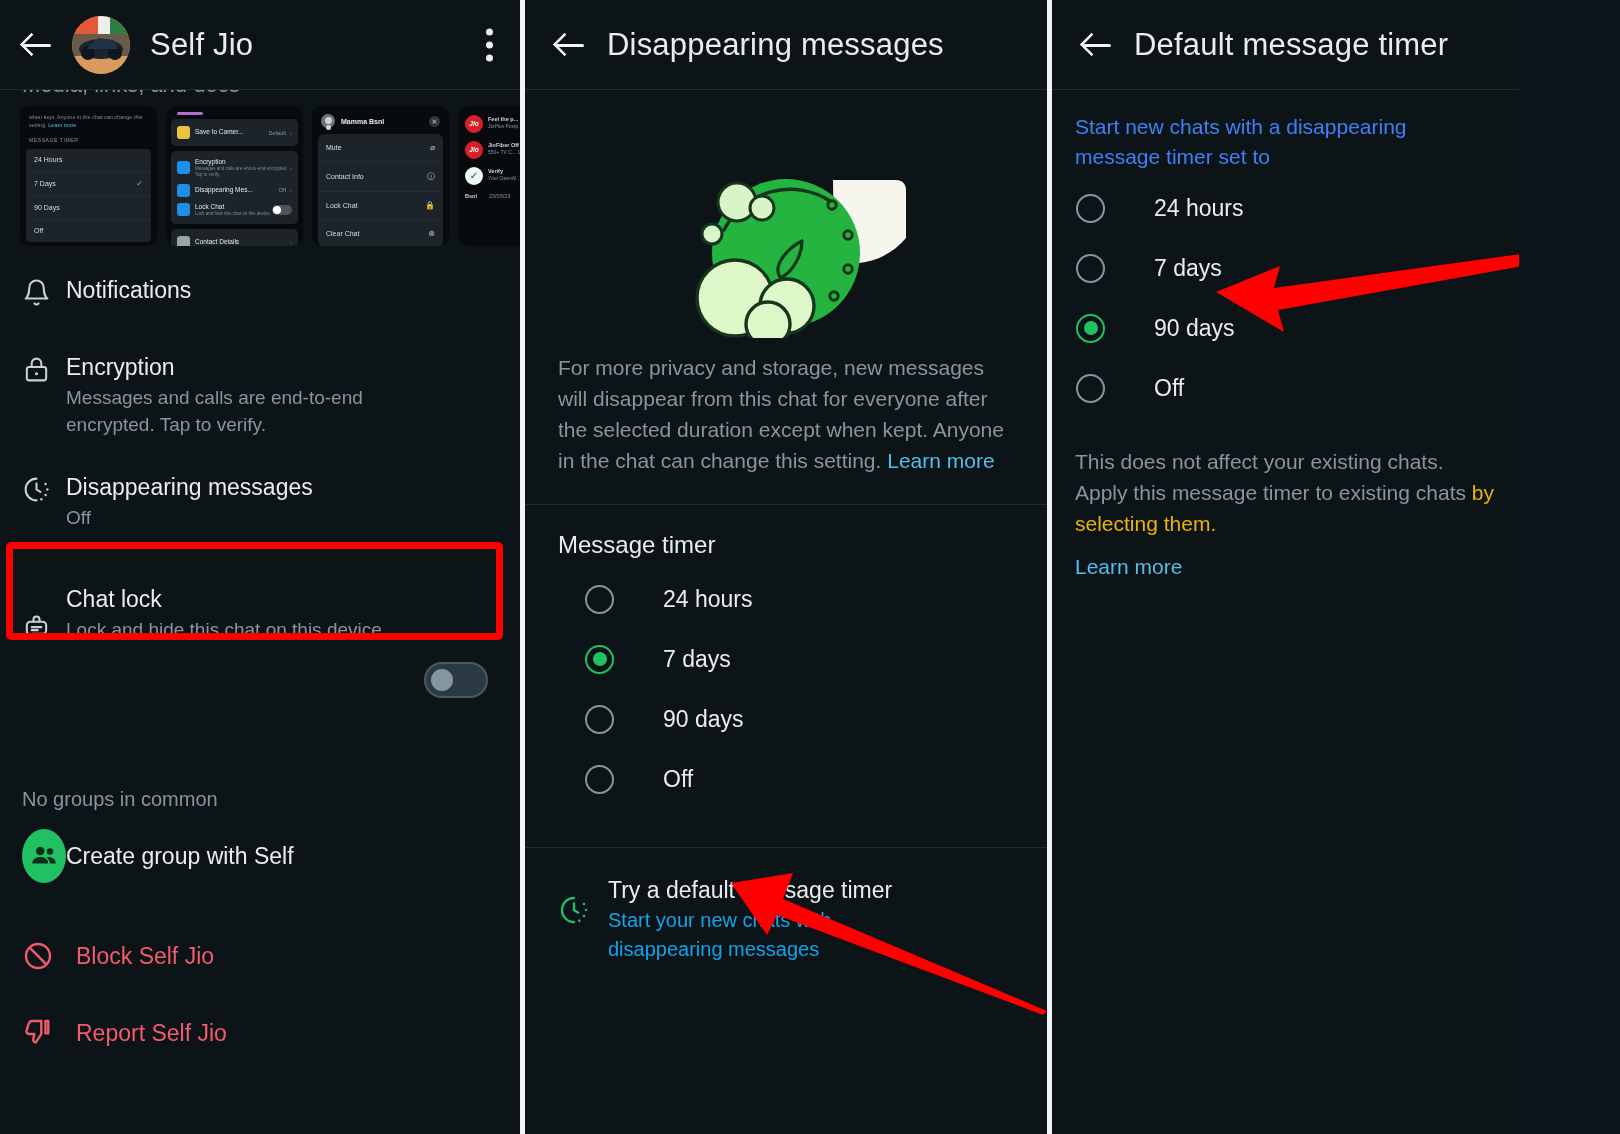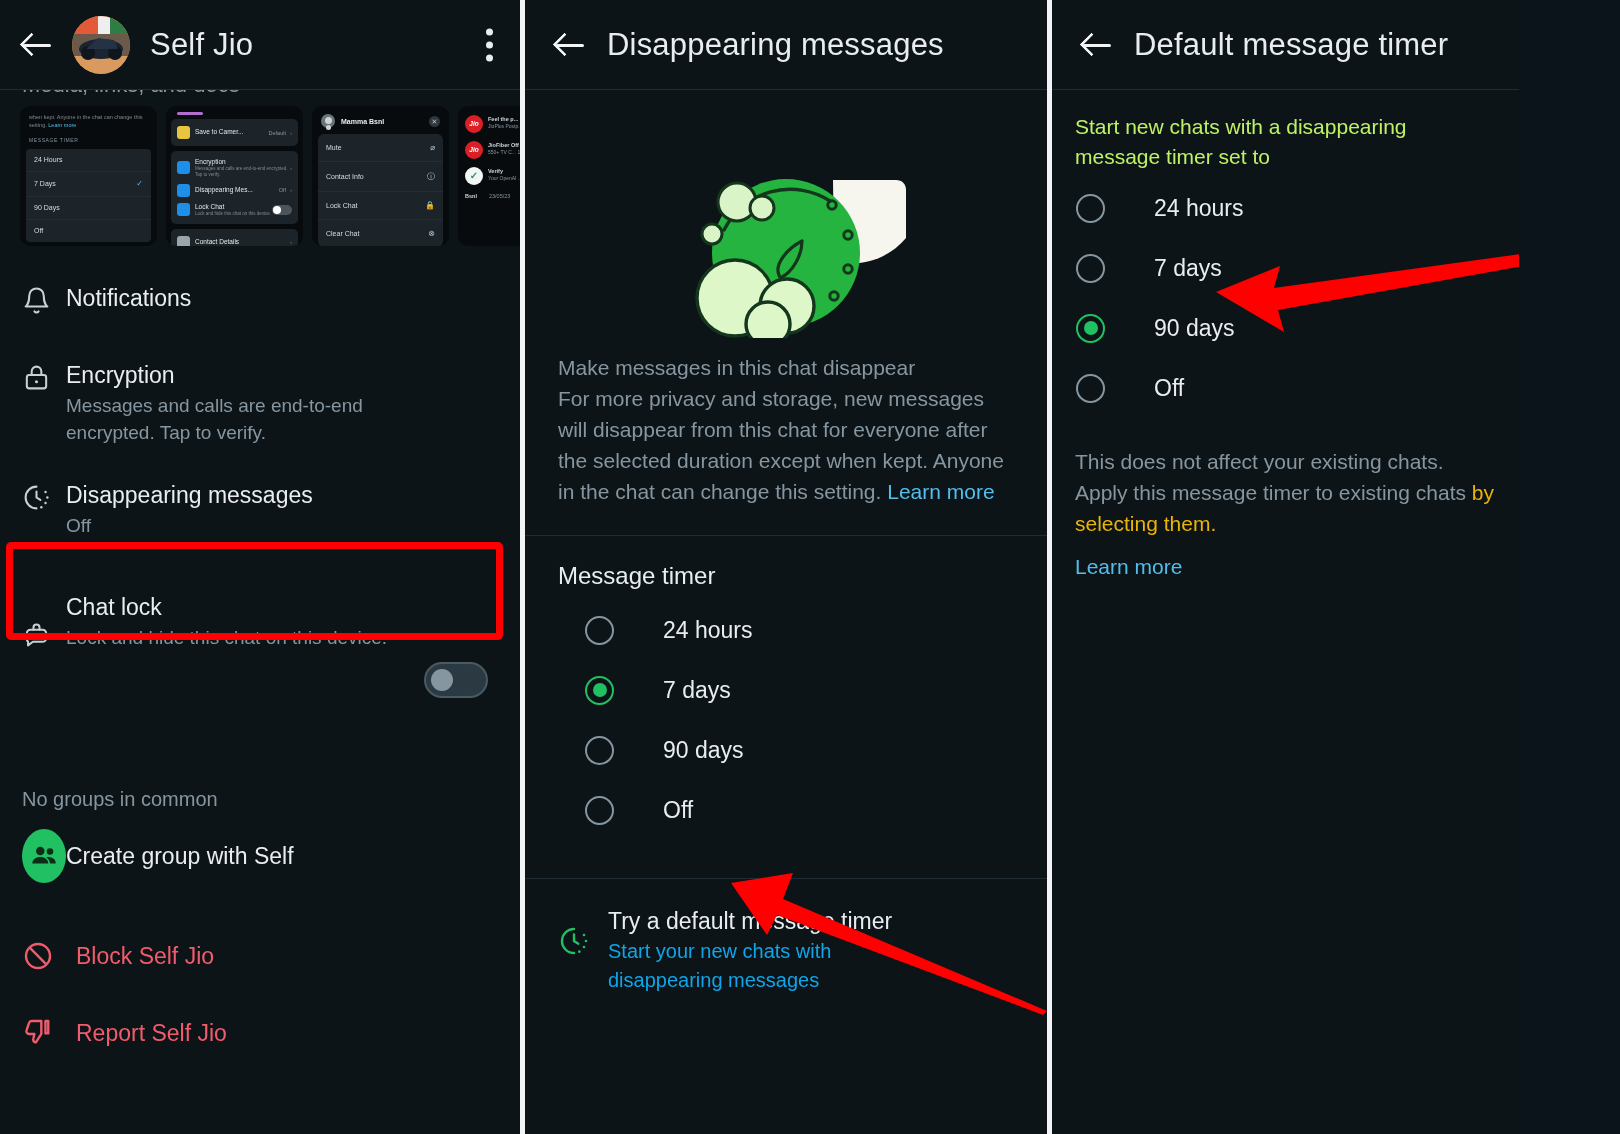--- a/index.html
+++ b/index.html
@@ -166,21 +166,21 @@
 
   .t4 { padding: 5px 0 0 4px; }
   .t4-row { display: flex; padding: 4px 3px; }
   .t4-logo { width: 18px; height: 18px; border-radius: 50%; background: #da1f26; color:#fff; font-size: 6.5px; font-weight: bold; font-style: italic; line-height:18px; text-align:center; flex:0 0 18px; margin-right: 5px;}
   .t4-logo.w { background: #f3f6f7; color: #1f9c4f; font-size: 10px; font-style: normal; }
   .t4-tt { font-size: 5.5px; color: #cfd7db; font-weight: bold; line-height: 1.5; }
   .t4-ss { font-size: 5px; color: #8696a0; line-height: 1.5; }
   .t4-ft { display:flex; font-size: 5.5px; color: #cfd7db; font-weight:bold; padding: 4px 3px 0 3px;}
   .t4-ft .d { margin-left: 12px; color: #8696a0; font-weight: normal; }
 
-  .list { position: absolute; top: 283px; left: 0; right: 0; }
+  .list { position: absolute; top: 275px; left: 0; right: 0; }
   .row {
     display: flex;
     padding: 0 22px;
     min-height: 56px;
     align-items: flex-start;
     cursor: pointer;
     position: relative;
   }
   .row-ic {
     width: 44px; flex: 0 0 44px;
@@ -276,21 +276,21 @@
     cursor: pointer;
   }
   .tryrow .ic { flex: 0 0 50px; padding-top: 20px; }
   .tryrow .tt { font-size: 23px; color: #e9edef; line-height: 32px; }
   .tryrow .ss { font-size: 20px; color: #0ea5e9; line-height: 29px; max-width: 330px; }
 
   
   .r-desc {
     padding: 22px 23px 6px 23px;
     font-size: 21px;
-    color: #bef264;
+    color: #3b82f6;
     line-height: 30px;
   }
   .r-radio-row {
     display: flex;
     align-items: center;
     padding: 0 0 0 24px;
     height: 60px;
     cursor: pointer;
   }
   .r-radio-label { font-size: 23px; margin-left: 49px; color: #e9edef; }
@@ -612,21 +612,20 @@
       <circle cx="211" cy="177" r="4.2" fill="none" stroke="#13361c" stroke-width="3"></circle>
       <circle cx="141" cy="64" r="19" fill="#d9f4c6" stroke="#13361c" stroke-width="3"></circle>
       <circle cx="166" cy="70" r="12" fill="#d9f4c6" stroke="#13361c" stroke-width="3"></circle>
       <circle cx="116" cy="96" r="10" fill="#d9f4c6" stroke="#13361c" stroke-width="3"></circle>
       <circle cx="139" cy="160" r="38" fill="#ddf7c8" stroke="#13361c" stroke-width="3.4"></circle>
       <circle cx="191" cy="168" r="27" fill="#ddf7c8" stroke="#13361c" stroke-width="3.4"></circle>
       <circle cx="172" cy="186" r="22" fill="#ddf7c8" stroke="#13361c" stroke-width="3.4"></circle>
     </svg>
 
     <div class="desc">
-      <div>Make messages in this chat disappear</div>
       <span>For more privacy and storage, new messages will disappear from this chat for everyone after the selected duration except when kept. Anyone in the chat can change this setting. </span><a>Learn more</a>
     </div>
 
     <div class="divider"></div>
 
     <div class="sect-title">Message timer</div>
 
     <div class="radio-row">
       <div class="radio"></div>
       <div class="radio-label">24 hours</div>

